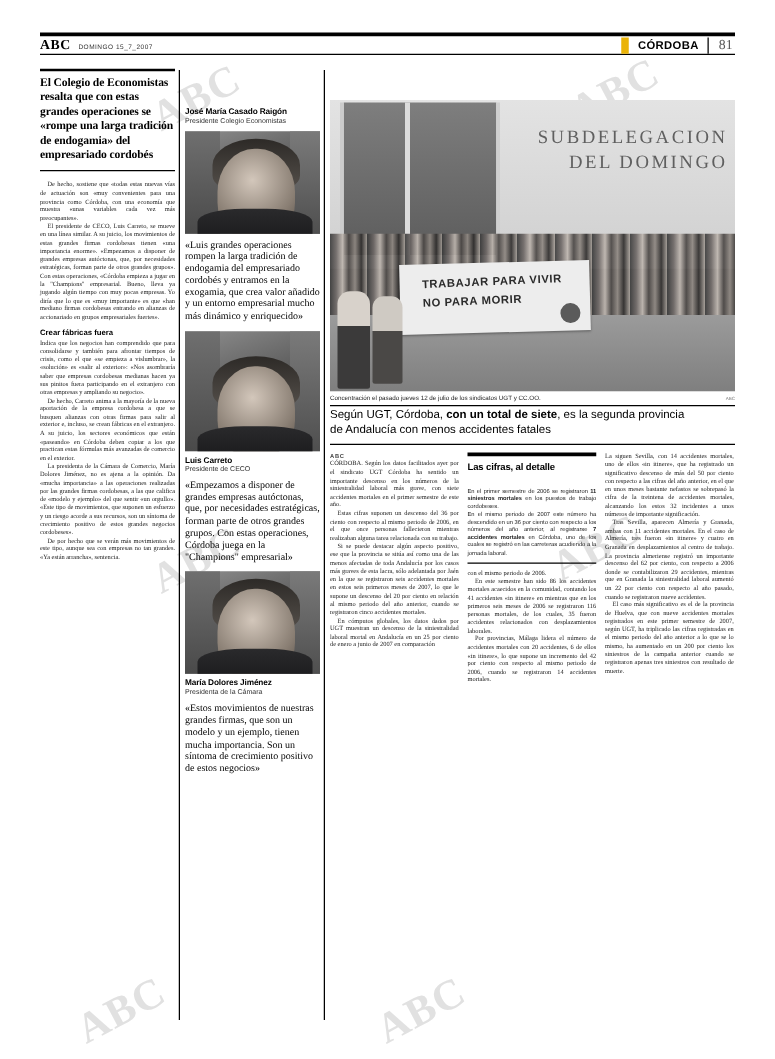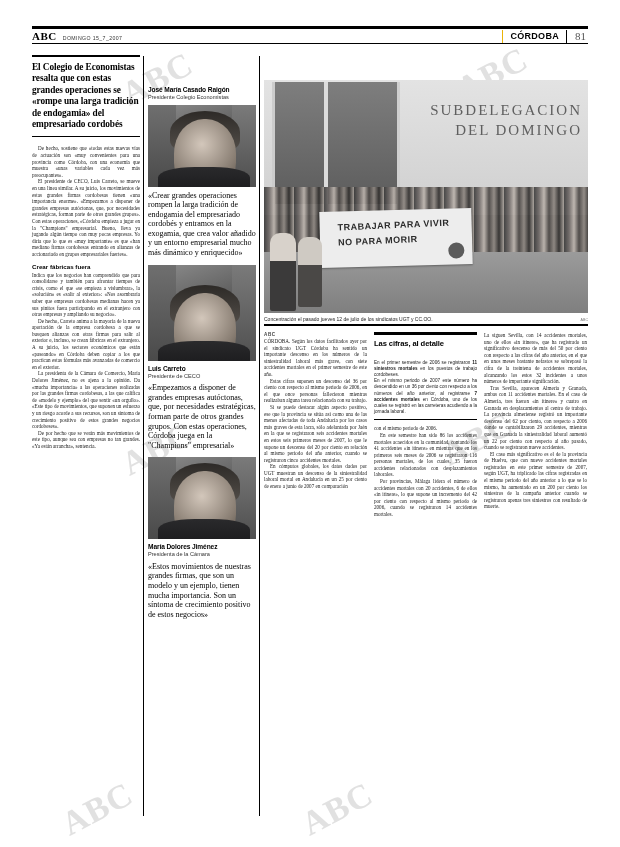--- a/index.html
+++ b/index.html
@@ -55,21 +55,21 @@
     font-size: 5.2px; letter-spacing: .4px;
     margin-left: 6px; margin-bottom: 2px;
     color: #333;
   }
   .mast-spacer { flex: 1 1 auto; }
   .mast-section {
     font-family: "Liberation Sans", sans-serif;
     font-weight: bold; font-size: 9px;
     letter-spacing: .3px;
     padding: 0 7px 1px 7px;
-    border-left: 1px solid #eab308;
+    border-left: 6px solid #eab308;
     line-height: 12px;
   }
   .mast-page {
     font-family: "Liberation Serif", serif;
     font-size: 11px; color: #555;
     padding: 0 2px 1px 8px;
     border-left: 1px solid #000;
     line-height: 12px;
     min-width: 22px; text-align: center;
   }
@@ -368,21 +368,21 @@
     <div class="person">
       <div class="p-name">José María Casado Raigón</div>
       <div class="p-role">Presidente Colegio Economistas</div>
       <div class="p-photo">
         <div class="bg-strip"></div>
         <div class="bg-strip2"></div>
         <div class="hair"></div>
         <div class="face"></div>
         <div class="body"></div>
       </div>
-      <div class="p-quote">«Crear grandes operaciones rompen la larga tradición de endogamia del empresariado cordobés y entramos en la exogamia, que crea valor añadido y un entorno empresarial mucho más dinámico y enriquecido»</div>
+      <div class="p-quote">«Luis grandes operaciones rompen la larga tradición de endogamia del empresariado cordobés y entramos en la exogamia, que crea valor añadido y un entorno empresarial mucho más dinámico y enriquecido»</div>
     </div>
 
     <div class="person">
       <div class="p-photo tall">
         <div class="bg-strip"></div>
         <div class="bg-strip2"></div>
         <div class="hair"></div>
         <div class="face"></div>
         <div class="body"></div>
       </div>
@@ -428,20 +428,23 @@
       <div class="figL"></div>
       <div class="figL2"></div>
     </div>
 
     <div class="cap-row">
       <span class="caption">Concentración el pasado jueves 12 de julio de los sindicatos UGT y CC.OO.</span>
       <span class="cap-credit">ABC</span>
     </div>
 
 
+    <div class="deck">
+      <span>Según UGT, Córdoba, </span><b>con un total de siete</b><span>, es la segunda provincia de Andalucía con menos accidentes fatales</span>
+    </div>
     <div class="deck-rule"></div>
 
     <div class="mcols">
 
       <div class="mcol c1 col-text">
         <div class="byline">ABC</div>
         <p class="noind">CÓRDOBA. Según los datos facilitados ayer por el sindicato UGT Córdoba ha sentido un importante descenso en los números de la siniestralidad laboral más grave, con siete accidentes mortales en el primer semestre de este año.</p>
         <p>Estas cifras suponen un descenso del 36 por ciento con respecto al mismo periodo de 2006, en el que once personas fallecieron mientras realizaban alguna tarea relacionada con su trabajo.</p>
         <p>Si se puede destacar algún aspecto positivo, ese que la provincia se sitúa así como una de las menos afectadas de toda Andalucía por los casos más graves de esta lacra, sólo adelantada por Jaén en la que se registraron seis accidentes mortales en estos seis primeros meses de 2007, lo que le supone un descenso del 20 por ciento en relación al mismo periodo del año anterior, cuando se registraron cinco accidentes mortales.</p>
         <p>En cómputos globales, los datos dados por UGT muestran un descenso de la siniestralidad laboral mortal en Andalucía en un 25 por ciento de enero a junio de 2007 en comparación</p>

